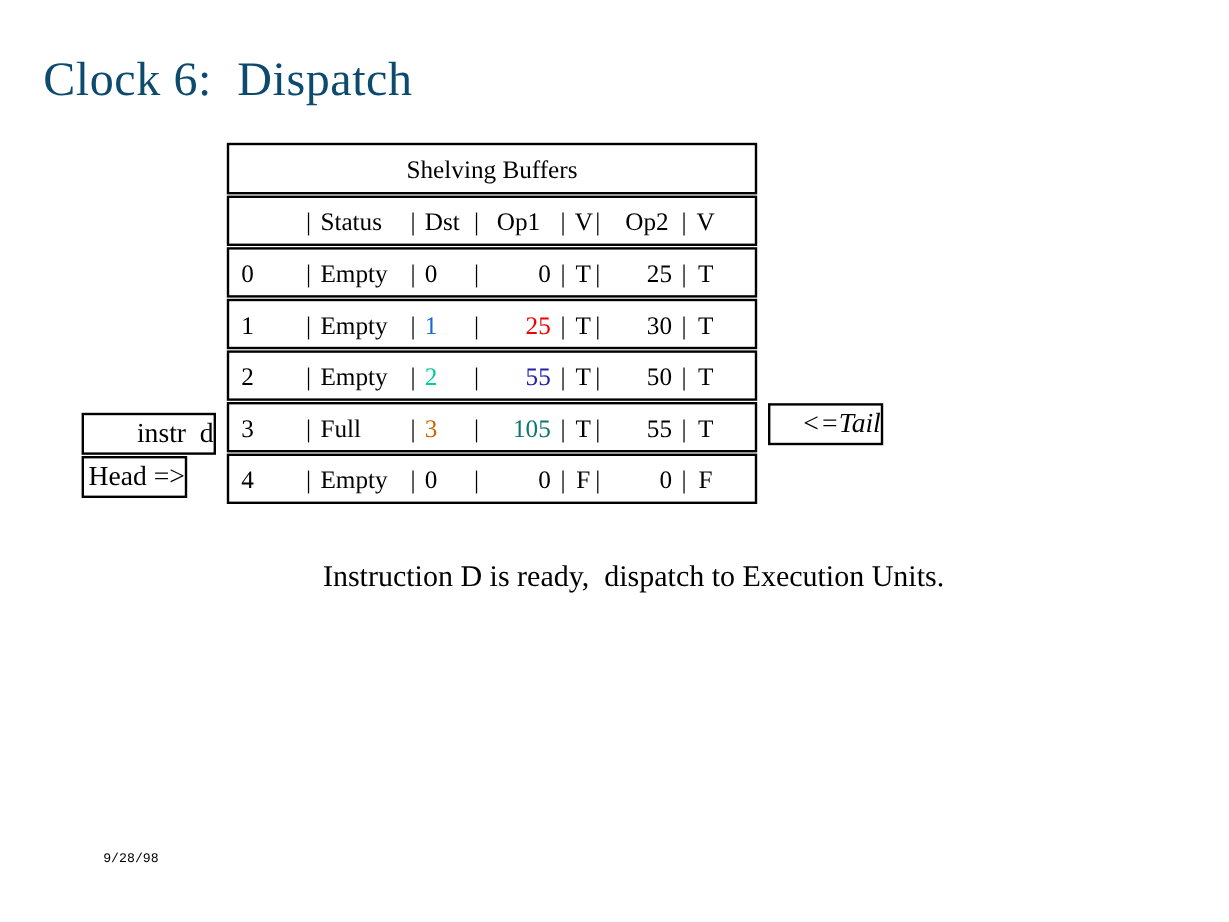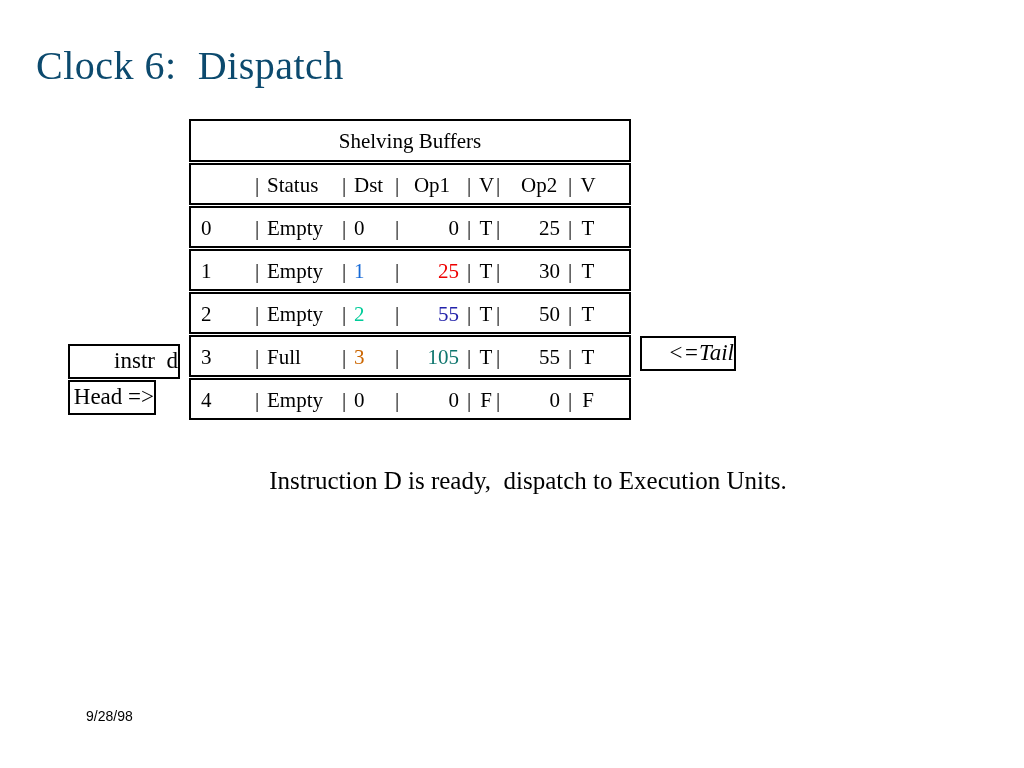--- a/index.html
+++ b/index.html
@@ -115,22 +115,22 @@
     font-size: 25px;
     line-height: 34px;
     white-space: pre;
   }
 
   
   #slide-date {
     position: absolute;
     left: 86px;
     top: 707px;
-    font-family: Liberation Sans, sans-serif;
-    font-size: 14px;
+    font-family: Liberation Mono, monospace;
+    font-size: 11px;
     line-height: 18px;
     white-space: pre;
   }
 </style>
 </head>
 <body>
 
 <div id="slide-title">Clock 6:  Dispatch</div>
 
 <div id="buffer-table">

